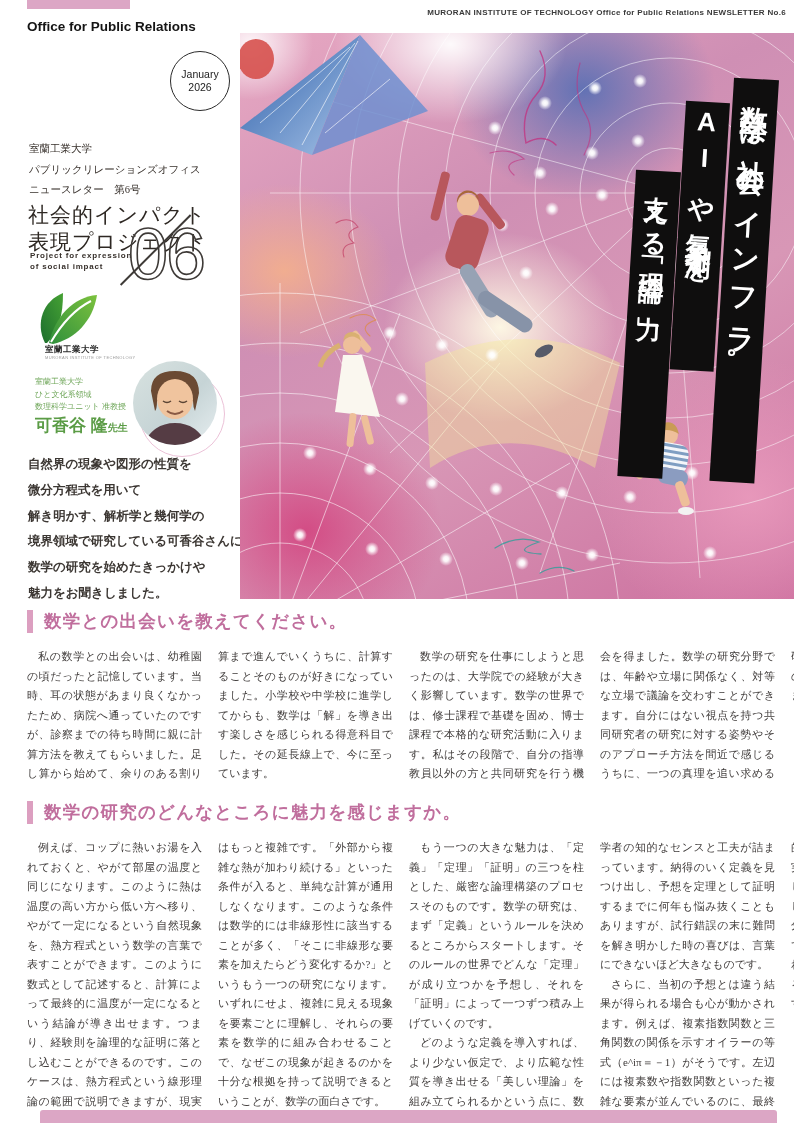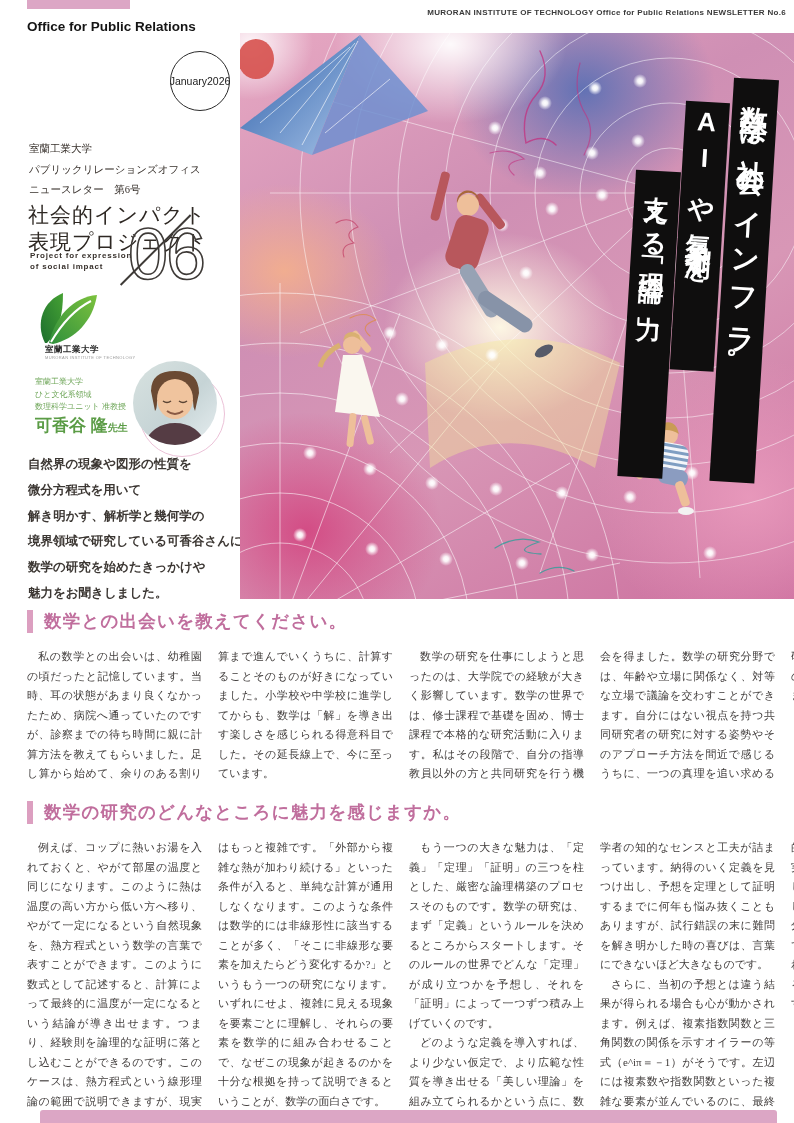--- a/index.html
+++ b/index.html
@@ -9,21 +9,21 @@
   .serif{font-family:"Liberation Serif","DejaVu Serif",serif;}
 
   
   .top-accent{left:27px;top:0;width:103px;height:9px;background:var(--accent-pink,#dca6c5);}
   .masthead{right:8px;top:8px;font-size:8px;font-weight:700;letter-spacing:.3px;color:#3a3a3a;}
   .office-label{left:27px;top:19px;font-size:13.5px;font-weight:700;color:#141414;}
 
   
   .nl-logo{left:22px;top:20px;font-size:132px;font-weight:900;letter-spacing:-12px;line-height:1;color:#1c1815;}
   .date-circle{left:170px;top:51px;width:58px;height:58px;border:1.6px solid #2b2b2b;border-radius:50%;
-               display:flex;flex-direction:row;align-items:center;justify-content:center;
+               display:flex;flex-direction:column;align-items:center;justify-content:center;
                font-size:10.5px;line-height:13px;color:#222;}
   .org-lines{left:29px;top:139px;font-size:10.5px;line-height:20.5px;color:#37302b;}
 
   
   .proj-title{left:28px;top:202px;font-size:21px;line-height:27px;letter-spacing:1px;color:#2e2823;}
   .proj-sub{left:30px;top:250px;font-size:8px;font-weight:700;letter-spacing:.8px;line-height:11px;color:#37302b;}
   .issue-num{left:128px;top:218px;font-size:72px;line-height:1;letter-spacing:-2px;color:transparent;
              -webkit-text-stroke:1.6px #3e3a37;}
   .issue-slash{left:106px;top:249px;width:99px;height:1.6px;background:#3e3a37;transform:rotate(-45deg);}
 

